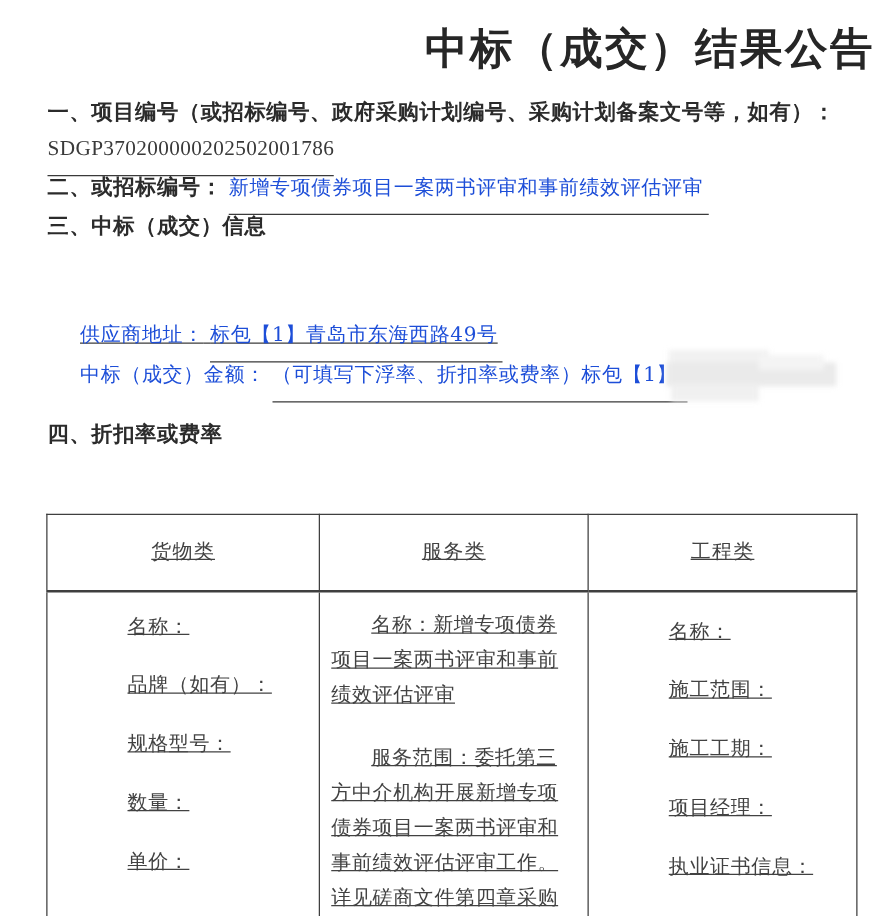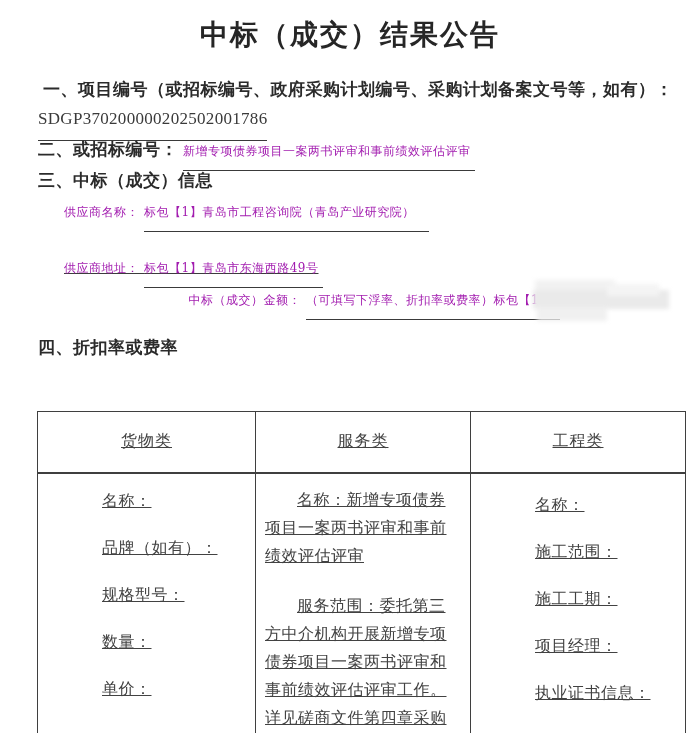--- a/index.html
+++ b/index.html
@@ -5,39 +5,39 @@
   * { margin:0; padding:0; box-sizing:border-box; }
   html,body { background:#ffffff; }
   .page {
     position:relative;
     width:700px; height:733px;
     background:#ffffff;
     overflow:hidden;
     font-family:"DejaVu Serif", serif;
     color:#3c3c3c;
   }
-  .abs { position:absolute;text-align:center; }
+  .abs { position:absolute; }
   .heading {
     font-family:"Liberation Sans", sans-serif;
     font-weight:bold;
     color:#2b2b2b;
     font-size:17px;
     line-height:22px;
     letter-spacing:0.5px;
   }
   .doc-title {
     top:16px; left:0; width:700px;
-    text-align:center;
+    text-align:right;
     font-family:Liberation Mono, monospace;
     font-weight:bold;
-    font-size:28px;
+    font-size:34px;
     letter-spacing:2px;
     color:#262626;
   }
-  .kai { font-size:12px; line-height:22px; color:#a21caf; letter-spacing:0.5px; }
+  .kai { font-size:16px; line-height:22px; color:#1d4ed8; letter-spacing:0.5px; }
   .u {
     border-bottom:1px solid #3a3a3a;
     padding-bottom:12px;
   }
   .ext-14 { padding-right:14px; }
   .ext-8  { padding-right:8px; }
   .ext-4  { padding-right:4px; }
   .mono-num { font-family:"Liberation Serif", serif; font-size:17px; letter-spacing:0.3px; color:#3a3a3a; }
 
   .s1-heading { top:79px;  left:38px; width:640px; }
@@ -114,24 +114,20 @@
     <span class="mono-num u">SDGP370200000202502001786</span>
   </div>
 
   <div class="abs s2-line">
     <span class="heading inline-label">二、或招标编号：</span>
     <span class="kai u ext-4">新增专项债券项目一案两书评审和事前绩效评估评审</span>
   </div>
 
   <div class="abs heading s3-heading">三、中标（成交）信息</div>
 
-  <div class="abs name-line">
-    <span class="kai">供应商名称：</span>
-    <span class="kai u ext-14">标包【1】青岛市工程咨询院（青岛产业研究院）</span>
-  </div>
 
   <div class="abs addr-line">
     <span class="kai">供应商地址：</span>
     <span class="kai u ext-4">标包【1】青岛市东海西路49号</span>
   </div>
 
   <div class="abs amt-line">
     <span class="kai">中标（成交）金额：</span>
     <span class="kai u ext-8">（可填写下浮率、折扣率或费率）标包【1】</span>
     <span class="redaction-blur">

